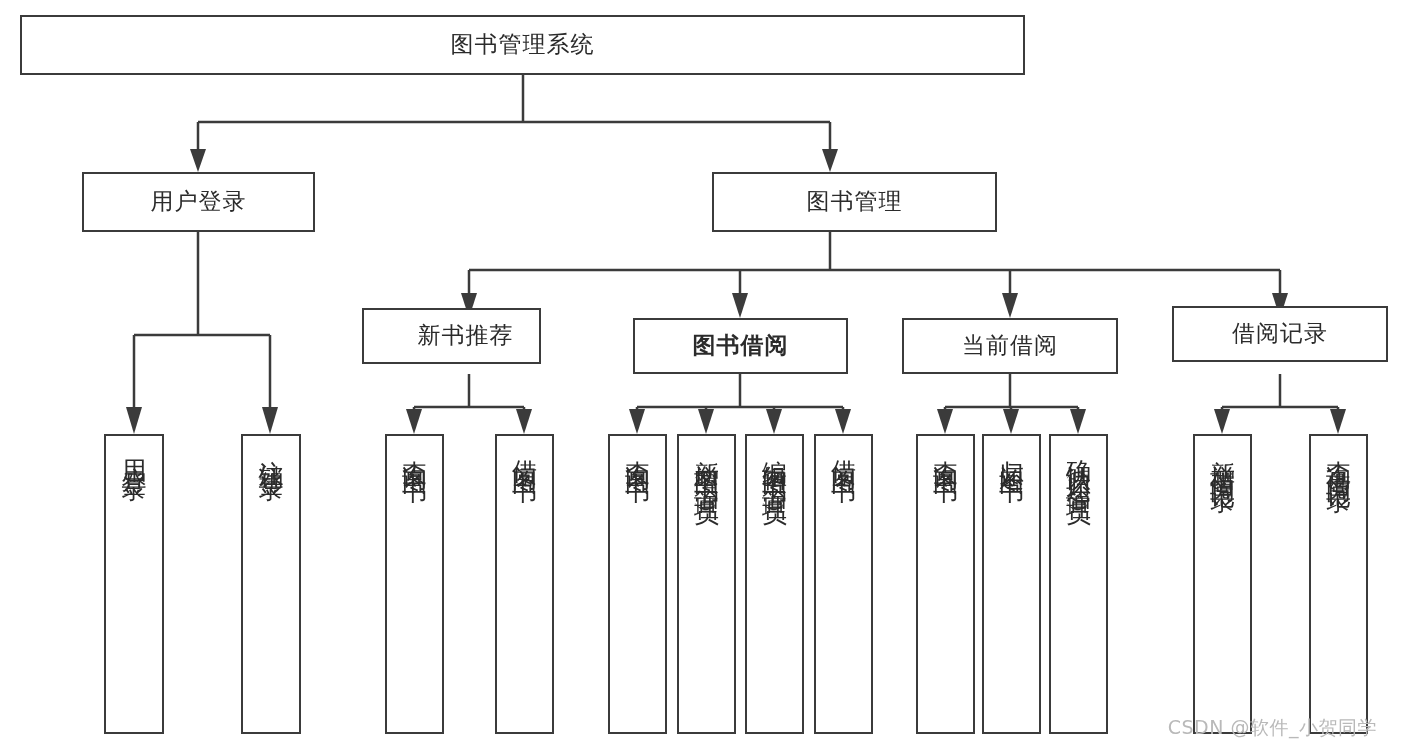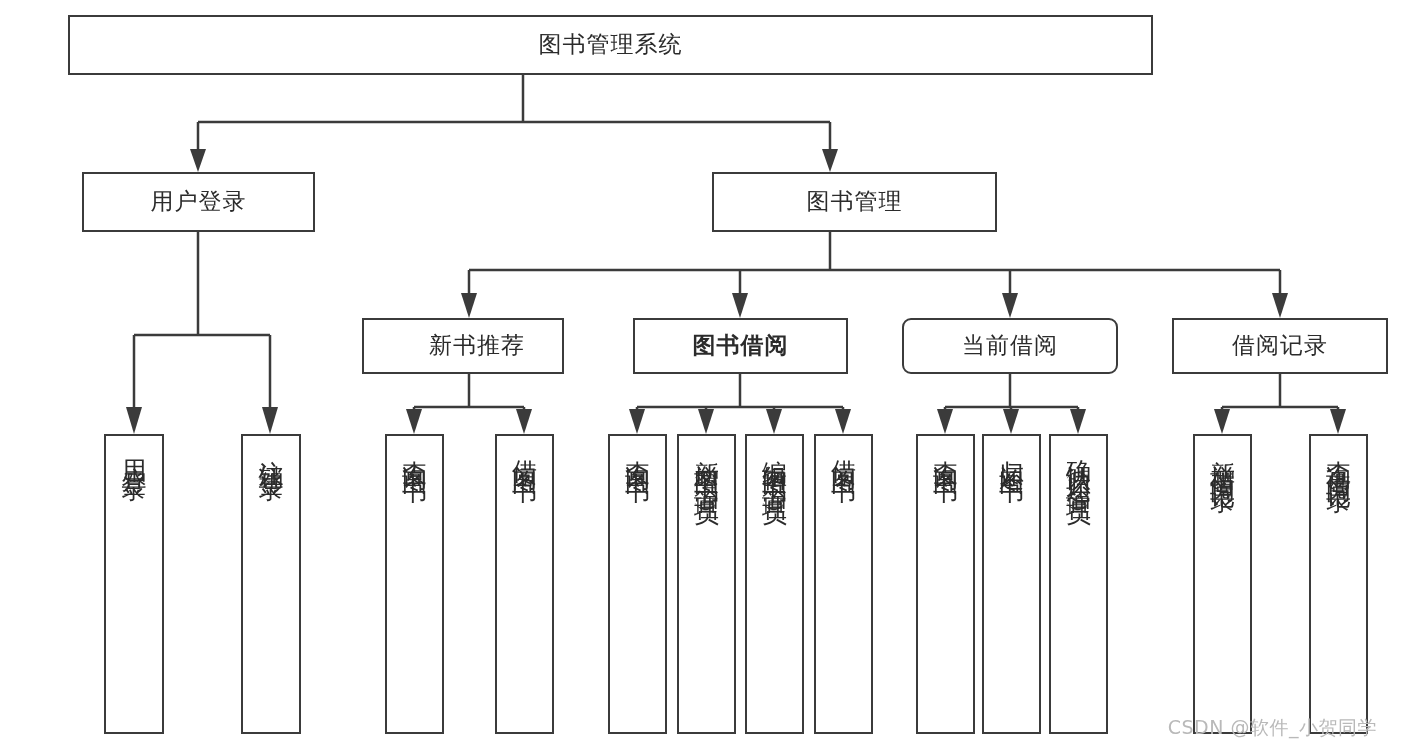--- a/index.html
+++ b/index.html
@@ -149,45 +149,45 @@
     <polygon class="arrow-head" points="1070,409 1086,409 1078,434"></polygon>
 
     <path class="conn" d="M1280 374 L1280 407"></path>
     <path class="conn" d="M1222 407 L1338 407"></path>
     <path class="conn" d="M1222 407 L1222 412"></path>
     <polygon class="arrow-head" points="1214,409 1230,409 1222,434"></polygon>
     <path class="conn" d="M1338 407 L1338 412"></path>
     <polygon class="arrow-head" points="1330,409 1346,409 1338,434"></polygon>
   </svg>
 
-  <div class="node root" style="left:20px; top:15px; width:1085px; height:60px;margin-left:48px;">
+  <div class="node root" style="left:20px; top:15px; width:1005px; height:60px;">
     <span class="node-label">图书管理系统</span>
   </div>
 
   <div class="node h" style="left:82px; top:172px; width:233px; height:60px;">
     <span class="node-label">用户登录</span>
   </div>
 
   <div class="node h" style="left:712px; top:172px; width:285px; height:60px;">
     <span class="node-label">图书管理</span>
   </div>
 
-  <div class="node h" style="left:362px; top:318px; width:202px; height:56px;padding-left:28px;">
+  <div class="node h" style="left:362px; top:308px; width:179px; height:56px;padding-left:28px;">
     <span class="node-label">新书推荐</span>
   </div>
 
   <div class="node h" style="left:633px; top:318px; width:215px; height:56px;font-weight:bold;">
     <span class="node-label">图书借阅</span>
   </div>
 
-  <div class="node h" style="left:902px; top:318px; width:216px; height:56px;border-radius:9px;">
+  <div class="node h" style="left:902px; top:318px; width:216px; height:56px;">
     <span class="node-label">当前借阅</span>
   </div>
 
-  <div class="node h" style="left:1172px; top:318px; width:216px; height:56px;">
+  <div class="node h" style="left:1172px; top:306px; width:216px; height:56px;">
     <span class="node-label">借阅记录</span>
   </div>
 
   <div class="node v" style="left:104px; top:434px; width:60px; height:300px;">
     <span class="node-label">用户登录</span>
   </div>
 
   <div class="node v" style="left:241px; top:434px; width:60px; height:300px;">
     <span class="node-label">注销登录</span>
   </div>

